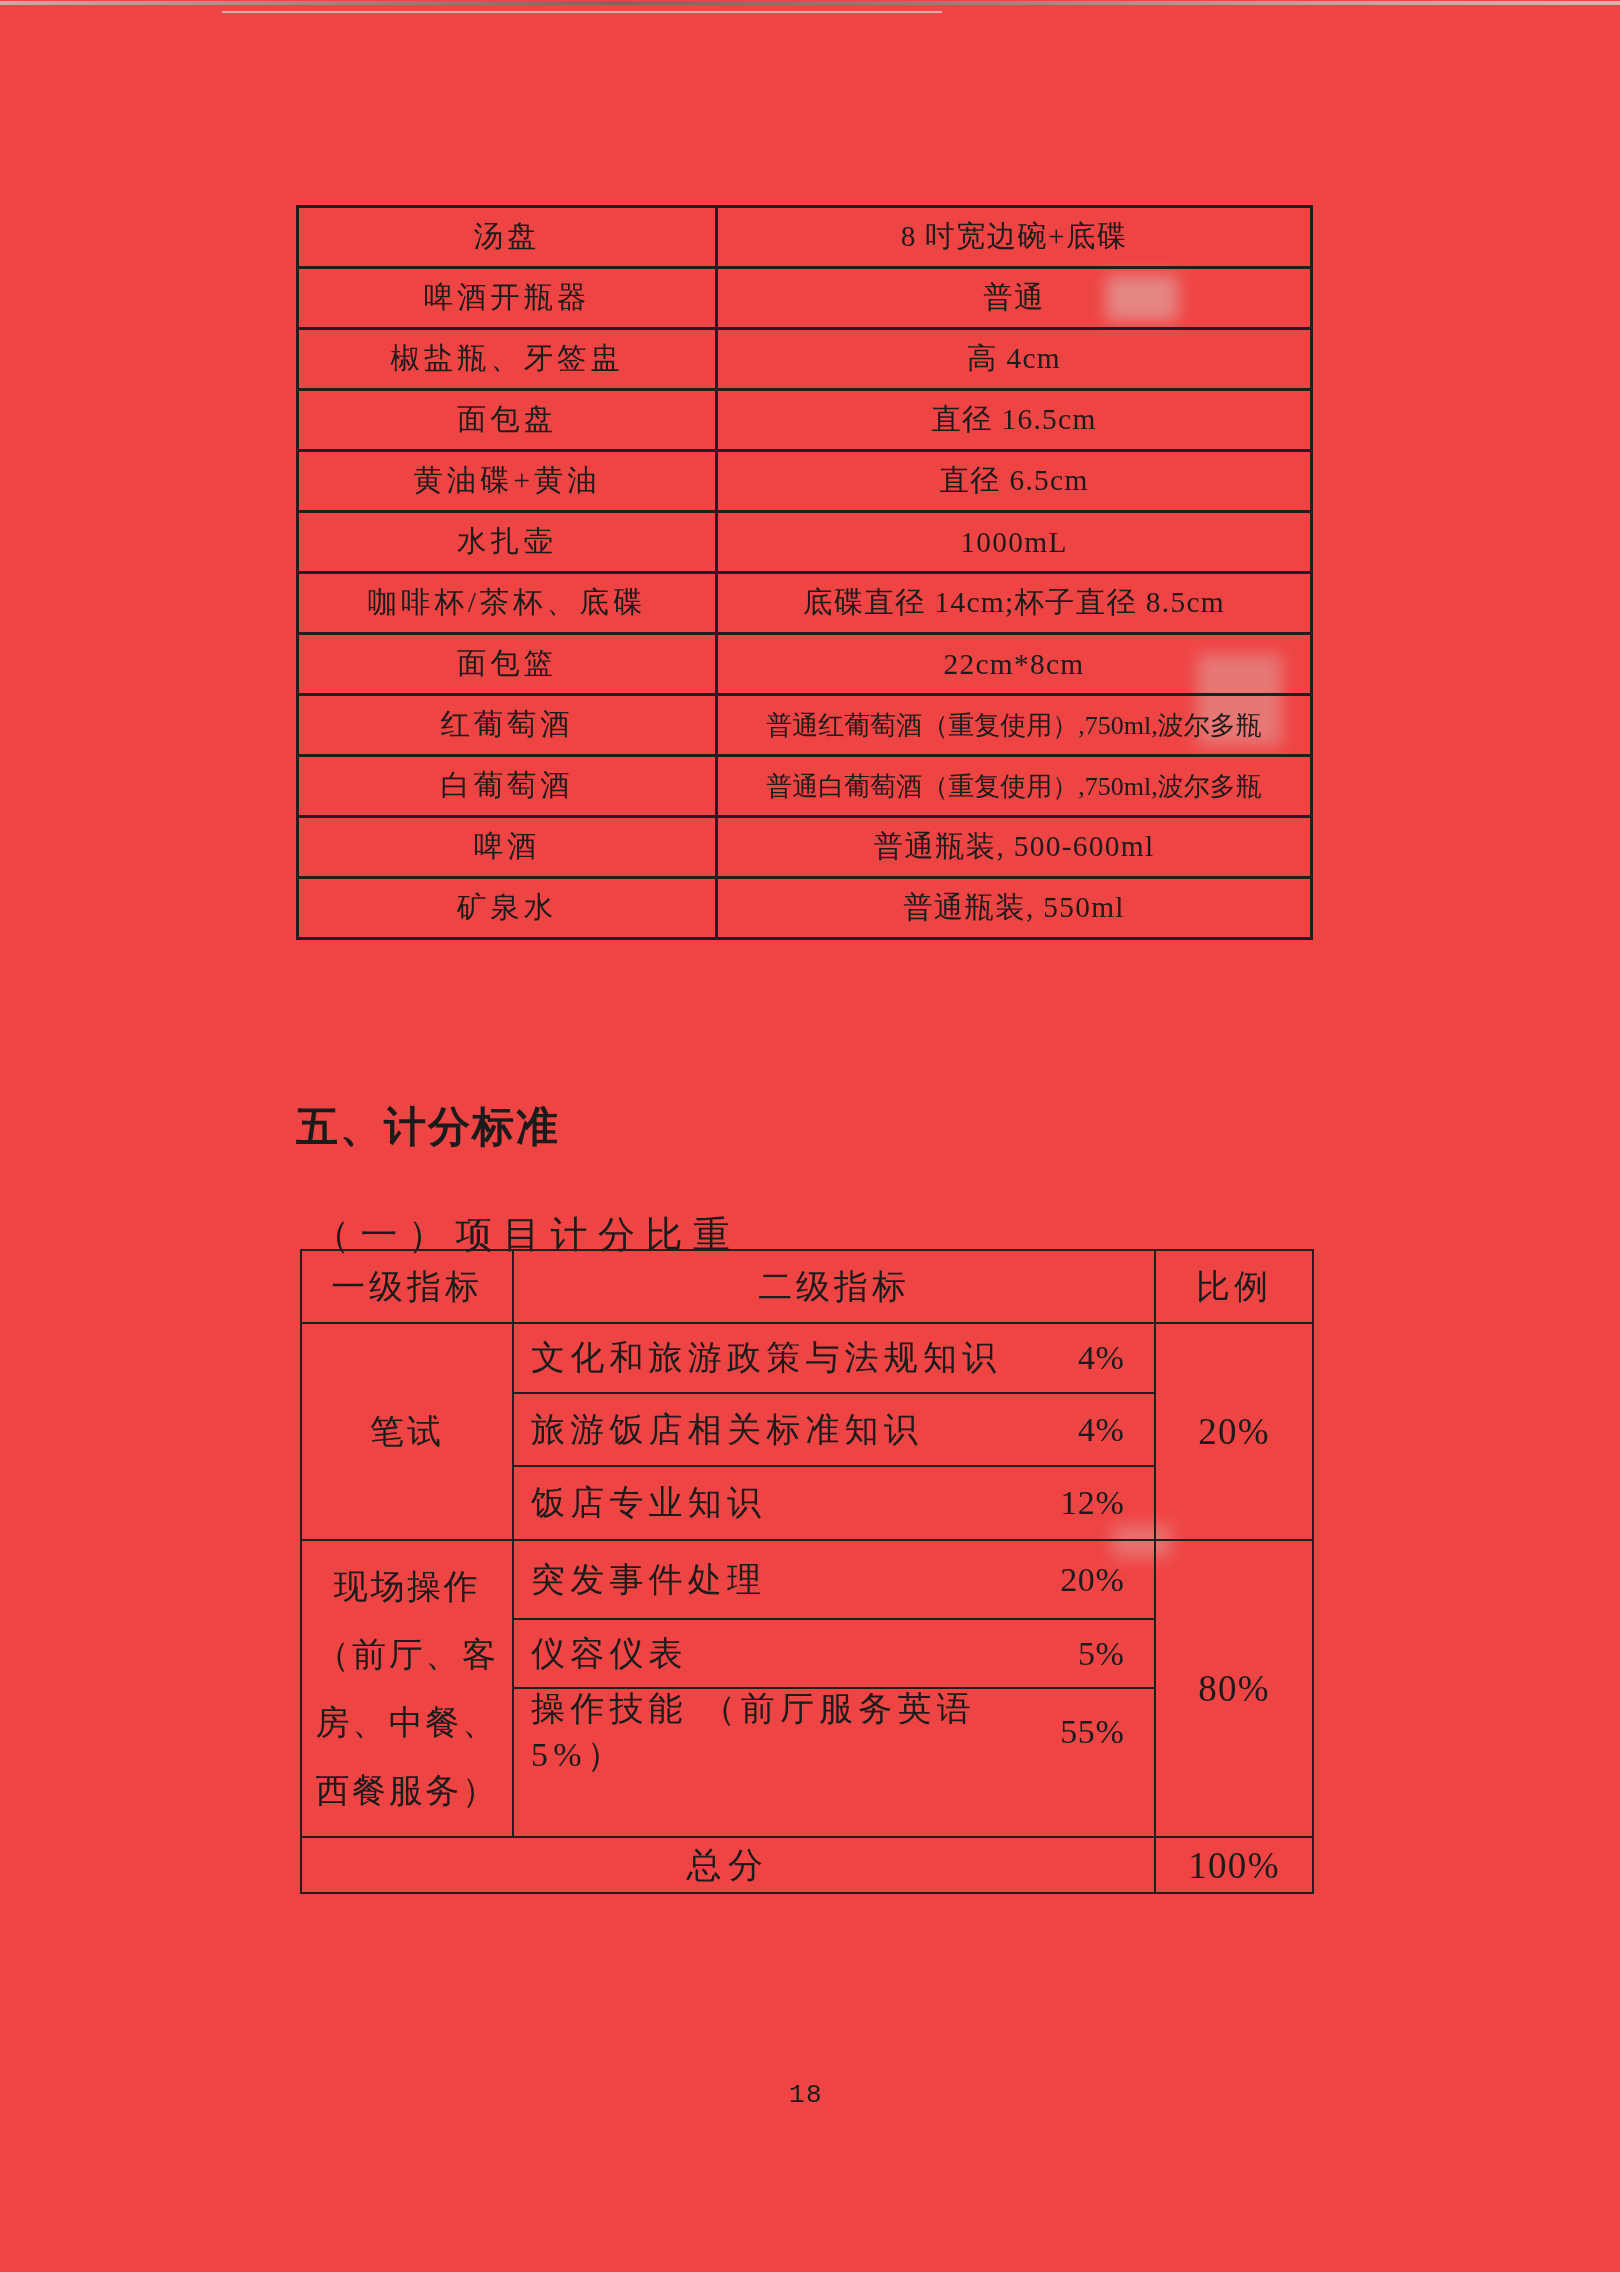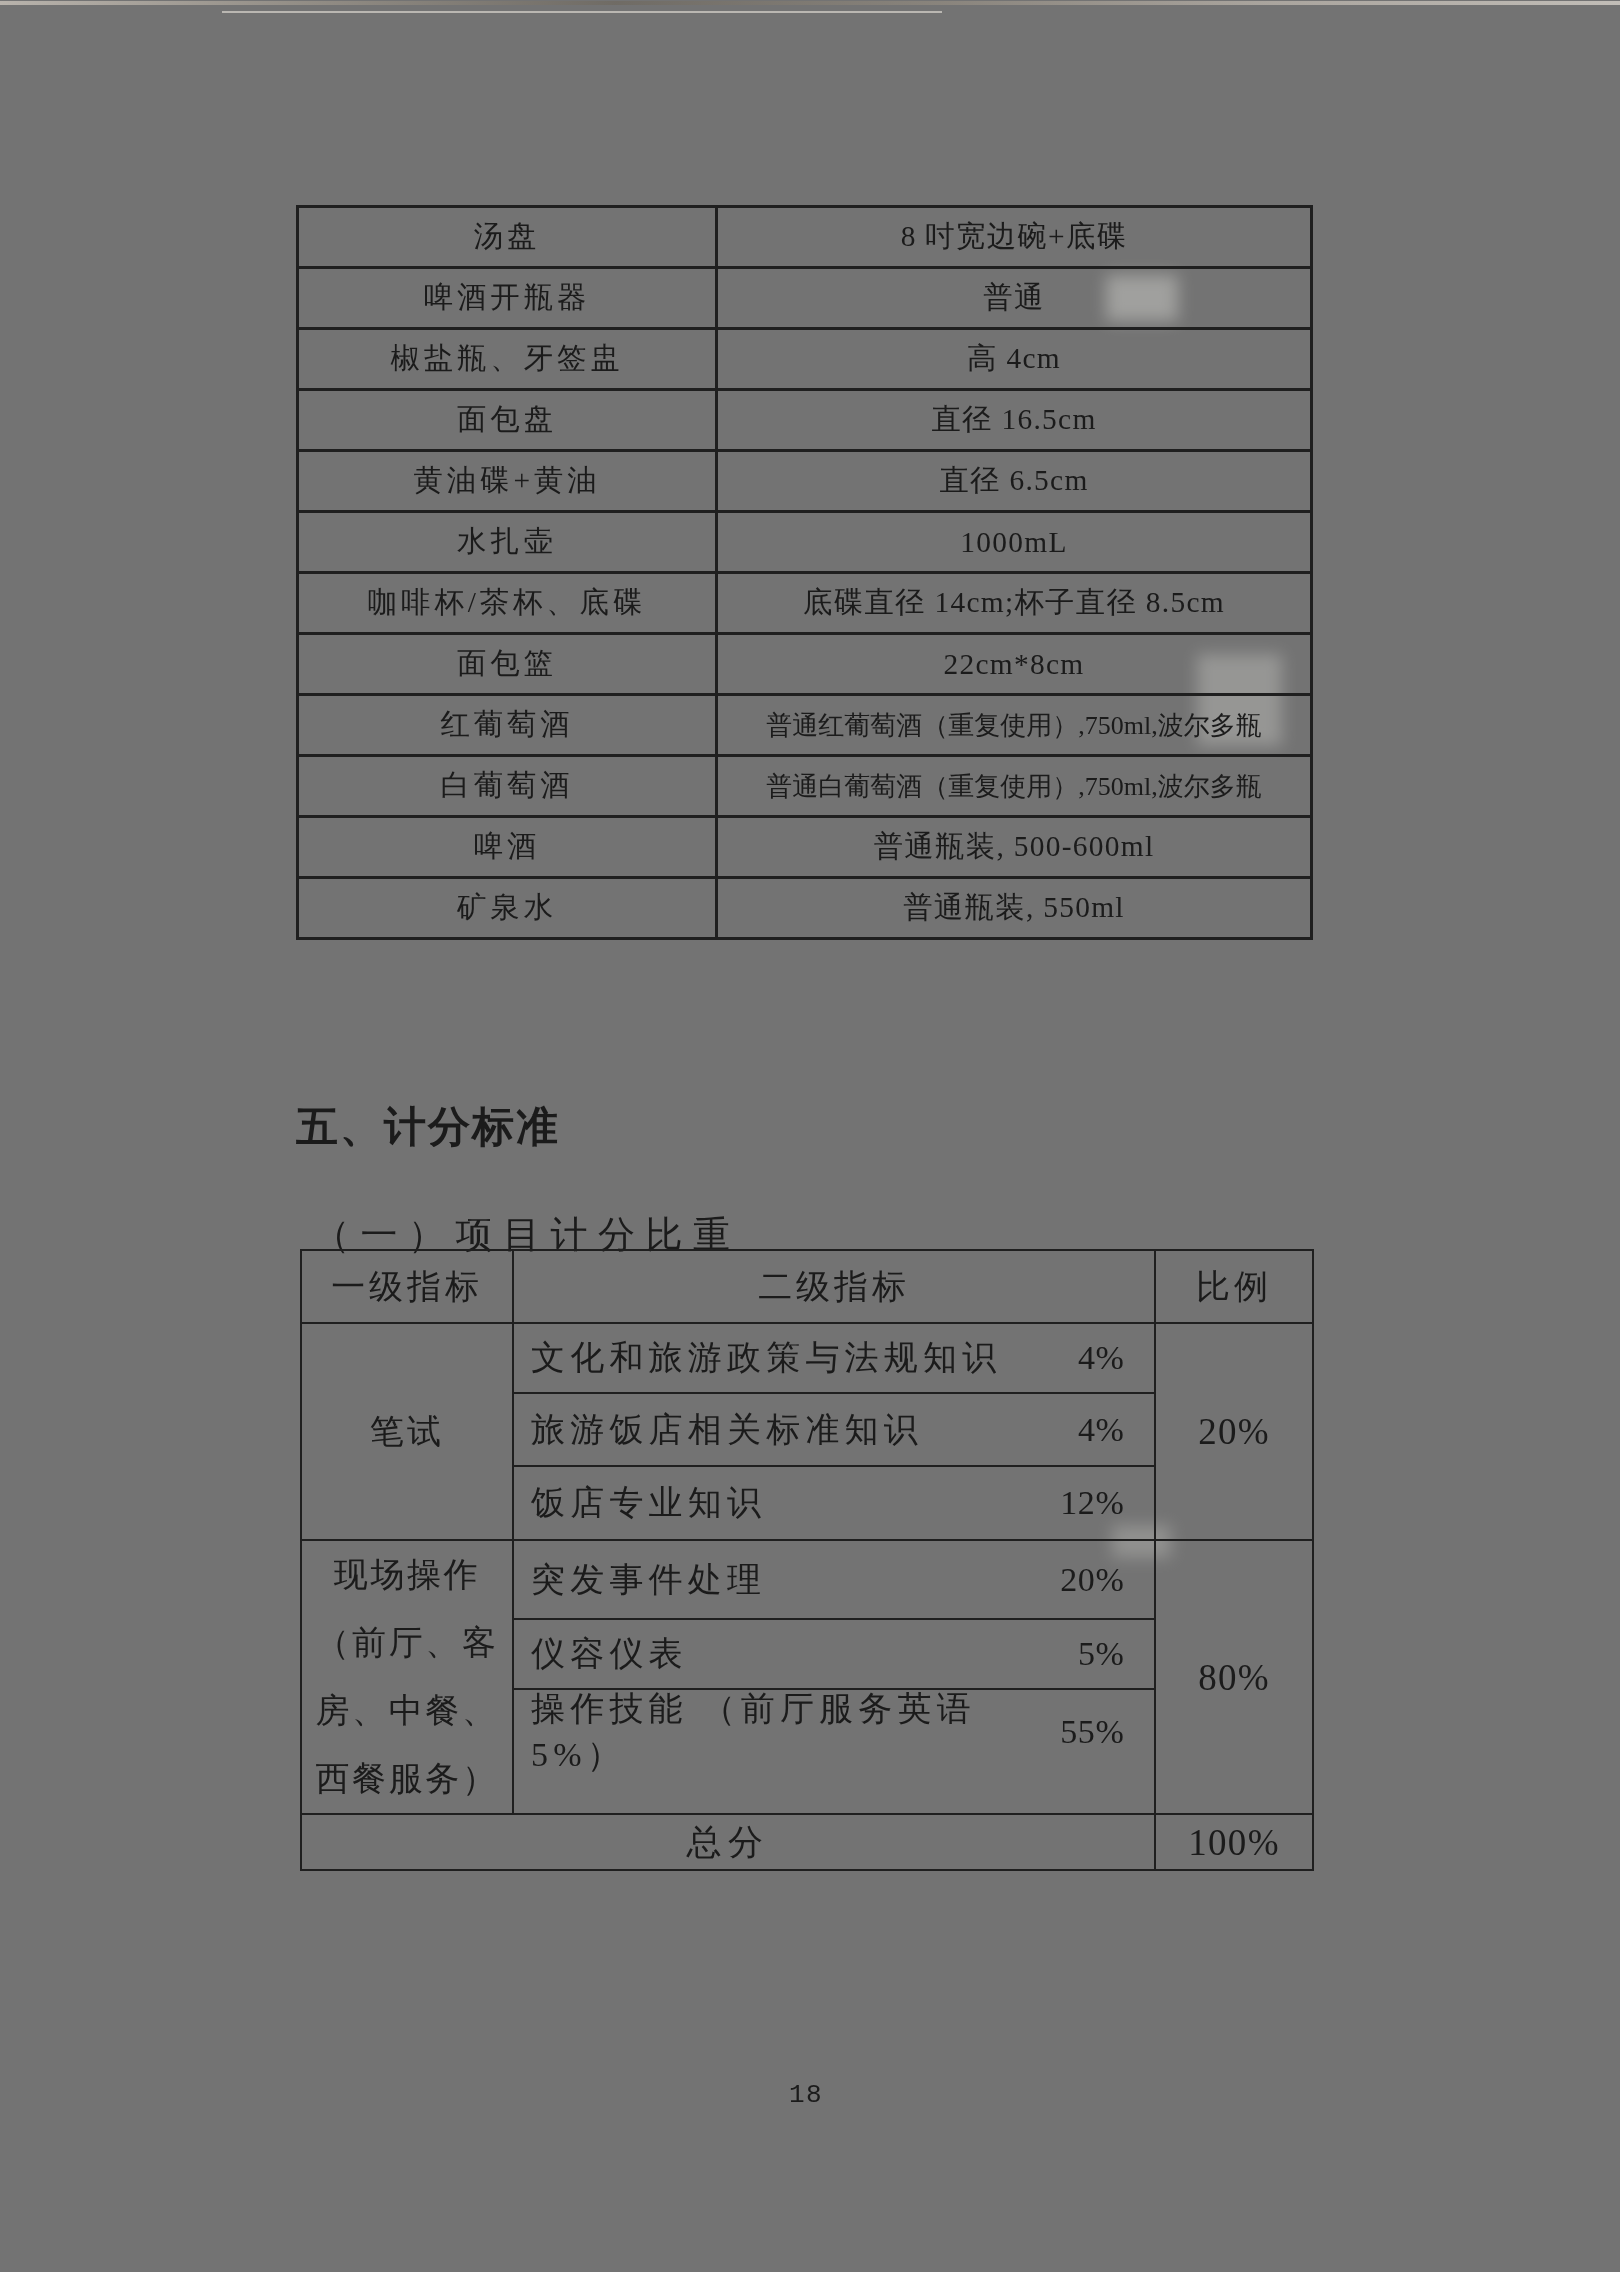--- a/index.html
+++ b/index.html
@@ -1,19 +1,19 @@
 <!DOCTYPE html>
 <html style="font-size:10.5px"><head>
 <meta charset="utf-8">
 <style>
   html,body { margin:0; padding:0; background:#e8e8e8; }
   .page {
     position:relative;
     width:1620px; height:2273px;
-    background:#737373;
+    background:#ef4444;
     font-family:"Liberation Serif","DejaVu Serif",serif;
     color:#1b1b1b;
     overflow:hidden;
   }
   
   .scan-top {
     position:absolute; top:1.3px; left:0; width:1620px; height:3.3px;
     background:linear-gradient(90deg,#c4beb6 0%,#9a948b 18%,#6f6a62 38%,#8d877e 58%,#b3ada5 78%,#cfcac3 100%);
     opacity:.85;
   }
@@ -64,21 +64,21 @@
     padding:0;
     overflow:hidden;
   }
   .t2 th { letter-spacing:3.9px; }
   .t2 tr.rh1 { height:73px; }
   .t2 tr.rh2 { height:70px; }
   .t2 tr.rh3 { height:73px; }
   .t2 tr.rh4 { height:74px; }
   .t2 tr.rh5 { height:79px;margin-left:29px; }
   .t2 tr.rh6 { height:69px;padding-left:45px; }
-  .t2 tr.rh7 { height:125px;border-radius:16px; }
+  .t2 tr.rh7 { height:149px;border-radius:16px; }
   .t2 tr.rh8 { height:56px; }
   .t2 td.level1 { letter-spacing:3.3px; }
   .t2 td.level1-multi {
     white-space:pre-line;
     line-height:68px;
     letter-spacing:2.6px;
     font-size:34px;
   }
   .t2 td.c2 { padding:0; }
   .kv {

